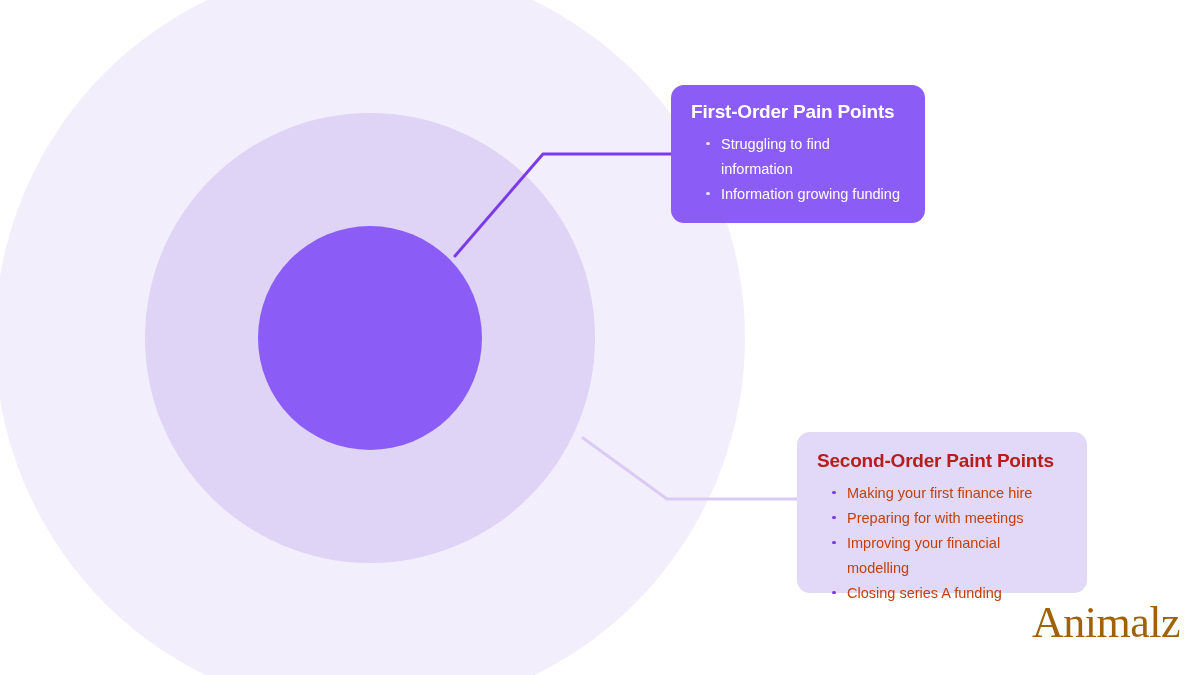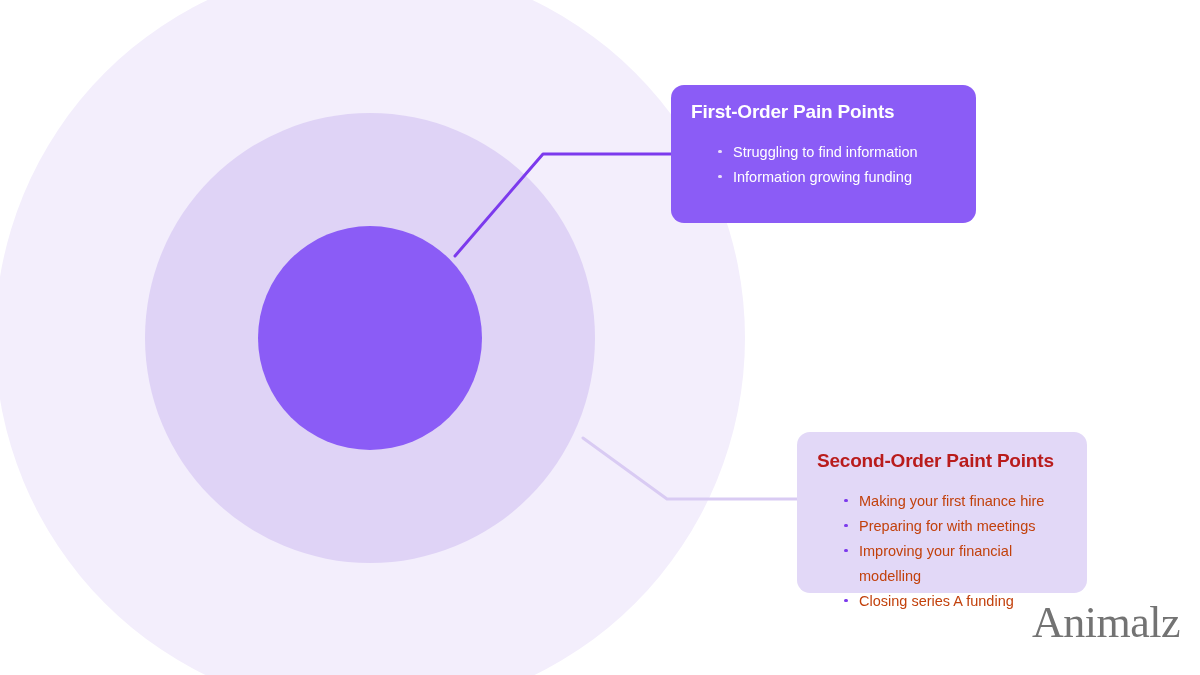--- a/index.html
+++ b/index.html
@@ -55,21 +55,21 @@
 
   
   .card {
     position: absolute;
     box-sizing: border-box;
     border-radius: 13px;
   }
   #card-first {
     left: 671px;
     top: 85px;
-    width: 305px;
+    width: 254px;
     height: 138px;
     background: #8b5cf6;
     padding: 16px 20px 14px 20px;
   }
   #card-second {
     left: 797px;
     top: 432px;
     width: 290px;
     height: 161px;
     background: #e2d8f7;
@@ -81,21 +81,21 @@
     font-weight: bold;
     letter-spacing: -0.2px;
     margin: 0 0 8px 0;
     line-height: 1.2;
   }
   #card-first .card-title { color: #ffffff; }
   #card-second .card-title { color: #b91c1c; }
 
   .card-list {
     list-style: none;
-    margin: 16px;
+    margin: 4px;
     padding: 0;
   }
   .card-list li {
     position: relative;
     font-size: 14.5px;
     line-height: 1.72;
     padding-left: 26px;
   }
   .card-list li::before {
     content: "";
@@ -112,21 +112,21 @@
   #card-second .card-list li::before { background: #7c3aed; }
 
   
   #logo {
     position: absolute;
     left: 1032px;
     top: 601px;
     font-family: "Liberation Serif", serif;
     font-size: 44px;
     letter-spacing: -0.5px;
-    color: #737373;
+    color: #a16207;
     line-height: 1;
     white-space: nowrap;
   }
 </style>
 </head>
 <body>
 
 <div id="stage">
 
   <div class="ring" id="ring-outer"></div>

